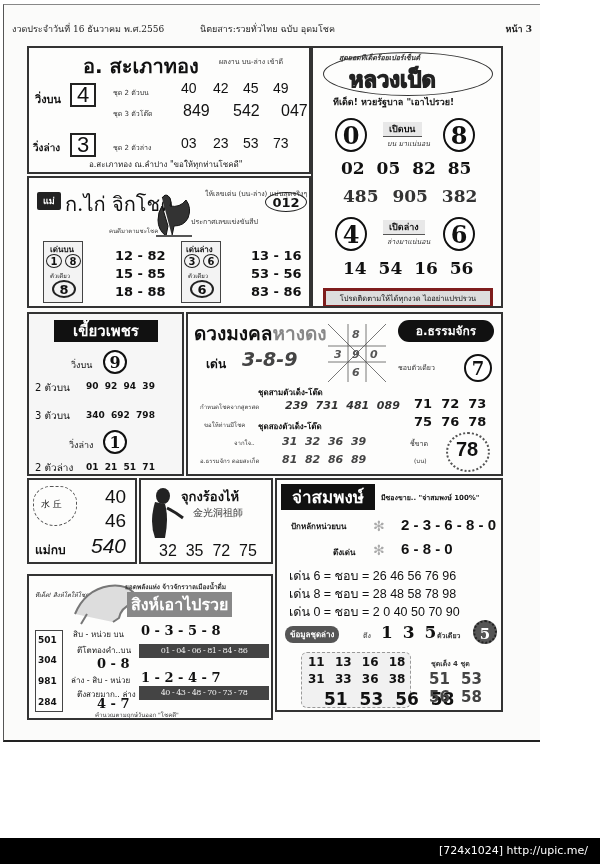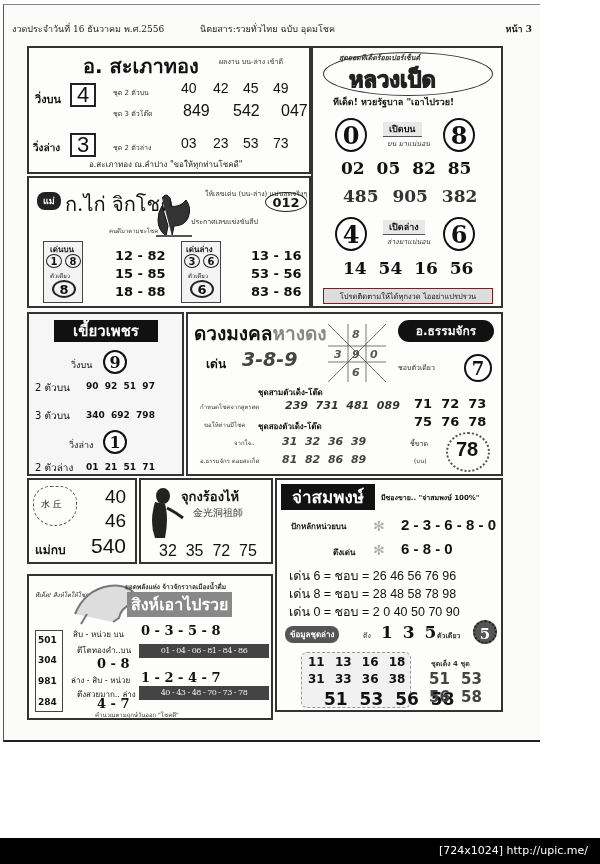--- a/index.html
+++ b/index.html
@@ -86,25 +86,25 @@
     <div class="abs circle" style="left:22px;top:169px;width:32px;height:34px;font-size:24px;">4</div>
     <div class="abs" style="left:70px;top:172px;font-size:9px;font-weight:bold;border-bottom:1px solid #555;padding:0 6px;background:#e8e8e8;">เปิดล่าง</div>
     <div class="abs small" style="left:74px;top:188px;font-style:italic;">ล่างมาแน่นอน</div>
     <div class="abs circle" style="left:130px;top:169px;width:32px;height:34px;font-size:24px;">6</div>
     <div class="abs bold" style="left:30px;top:210px;font-family:'DejaVu Serif',serif;font-size:17px;word-spacing:6px;">
       <span>14</span>
       <span>54</span>
       <span>16</span>
       <span>56</span>
     </div>
-    <div class="abs" style="left:10px;top:240px;width:170px;font-size:7.5px;background:#ddd;border:1px solid #7f1d1d;text-align:center;padding:1px 0;">โปรดติดตามให้ได้ทุกงวด ไออย่าแปรปรวน</div>
+    <div class="abs" style="left:10px;top:240px;width:170px;font-size:7.5px;background:#ddd;border:3px solid #7f1d1d;text-align:center;padding:1px 0;">โปรดติดตามให้ได้ทุกงวด ไออย่าแปรปรวน</div>
   </div>
 
   <div class="box" style="left:27px;top:176px;width:284px;height:132px;">
-    <div class="abs" style="left:8px;top:14px;background:#222;color:#fff;border-radius:8px;font-size:9px;font-weight:bold;padding:2px 6px;">แม่</div>
+    <div class="abs" style="left:8px;top:14px;background:#222;color:#fff;border-radius:2px;font-size:9px;font-weight:bold;padding:2px 6px;">แม่</div>
     <div class="abs" style="left:36px;top:10px;font-size:20px;font-family:'DejaVu Serif',serif;">ก.ไก่ จิกโชค</div>
     <div class="abs small" style="left:80px;top:48px;font-size:6px;">คนดีมาตามชะโชค</div>
     <div class="abs" style="left:125px;top:14px;width:42px;height:46px;">
       <svg width="42" height="46" viewBox="0 0 42 46">
           <path d="M8 6 q4-6 8 0 q2 4 0 8 q10 2 16 -6 q6 8 2 18 q-4 8 -14 8 l-2 10 m-4 -10 l-2 10 q-8 -6 -8 -16 q0 -8 4 -14 z" fill="#333" stroke="#111" stroke-width="1"></path>
           <path d="M2 44 h36" stroke="#555" stroke-width="2"></path>
         </svg>
     </div>
     <div class="abs small" style="left:176px;top:10px;">ให้เลขเด่น (บน-ล่าง) แม่นสุดจริงๆ</div>
     <div class="abs small" style="left:162px;top:38px;">ประกาศเลขแข่งขันสีป</div>
@@ -129,21 +129,21 @@
     <div class="abs bold" style="left:222px;top:70px;font-size:13px;">13 - 16</div>
     <div class="abs bold" style="left:222px;top:88px;font-size:13px;">53 - 56</div>
     <div class="abs bold" style="left:222px;top:106px;font-size:13px;">83 - 86</div>
   </div>
 
   <div class="box" style="left:27px;top:312px;width:157px;height:164px;background:#f6f6f6;">
     <div class="abs darkbar" style="left:25px;top:6px;width:104px;height:22px;font-size:15px;text-align:center;line-height:22px;">เขี้ยวเพชร</div>
     <div class="abs" style="left:42px;top:44px;font-size:9px;">วิ่งบน</div>
     <div class="abs circle" style="left:74px;top:36px;width:24px;height:24px;font-size:16px;">9</div>
     <div class="abs" style="left:6px;top:66px;font-size:10px;">2 ตัวบน</div>
-    <div class="abs bold" style="left:57px;top:67px;font-size:9px;white-space:pre;">90  92  51  97</div>
+    <div class="abs bold" style="left:57px;top:67px;font-size:9px;white-space:pre;">90  92  94  39</div>
     <div class="abs" style="left:6px;top:94px;font-size:10px;">3 ตัวบน</div>
     <div class="abs bold" style="left:57px;top:96px;font-size:9px;white-space:pre;">340  692  798</div>
     <div class="abs" style="left:40px;top:124px;font-size:9px;">วิ่งล่าง</div>
     <div class="abs circle" style="left:74px;top:116px;width:24px;height:24px;font-size:16px;">1</div>
     <div class="abs" style="left:6px;top:146px;font-size:10px;">2 ตัวล่าง</div>
     <div class="abs bold" style="left:57px;top:148px;font-size:9px;white-space:pre;">01  21  51  71</div>
   </div>
 
   <div class="box" style="left:186px;top:312px;width:317px;height:164px;">
     <div class="abs bold" style="left:6px;top:4px;font-size:19px;">
@@ -185,21 +185,21 @@
     <div class="abs" style="left:258px;top:118px;width:44px;height:40px;border:2px dotted #555;border-radius:50%;"></div>
     <div class="abs bold num" style="left:268px;top:124px;font-size:20px;">78</div>
   </div>
 
   <div class="box" style="left:27px;top:478px;width:110px;height:86px;">
     <div class="abs" style="left:4px;top:6px;width:44px;height:40px;border:1px dashed #555;border-radius:40% 40% 50% 50%;"></div>
     <div class="abs" style="left:12px;top:18px;font-size:9px;">水 丘</div>
     <div class="abs num" style="left:76px;top:6px;font-size:19px;">40</div>
     <div class="abs num" style="left:76px;top:30px;font-size:19px;">46</div>
     <div class="abs bold" style="left:6px;top:60px;font-size:12px;">แม่กบ</div>
-    <div class="abs num" style="left:62px;top:54px;font-size:21px;">540</div>
+    <div class="abs num" style="left:62px;top:54px;font-size:21px;font-style:italic;">540</div>
   </div>
 
   <div class="box" style="left:139px;top:478px;width:134px;height:86px;">
     <div class="abs" style="left:8px;top:6px;width:36px;height:54px;">
       <svg width="36" height="54" viewBox="0 0 36 54">
           <ellipse cx="14" cy="10" rx="7" ry="8" fill="#222"></ellipse>
           <path d="M6 16 q-6 20 0 36 h10 q4 -20 0 -34 z" fill="#222"></path>
           <path d="M18 22 q8 4 16 10" stroke="#222" stroke-width="3" fill="none"></path>
         </svg>
     </div>

